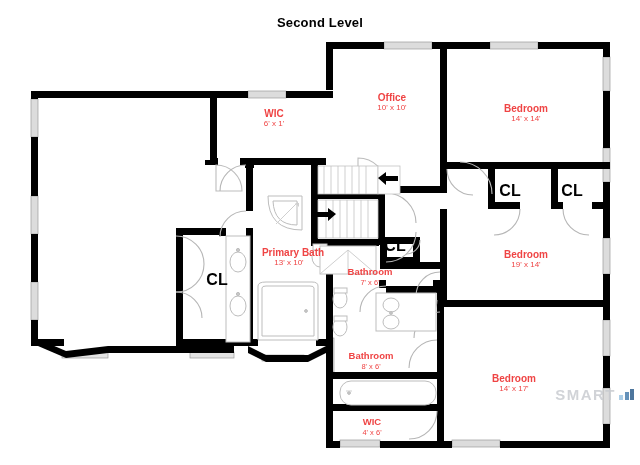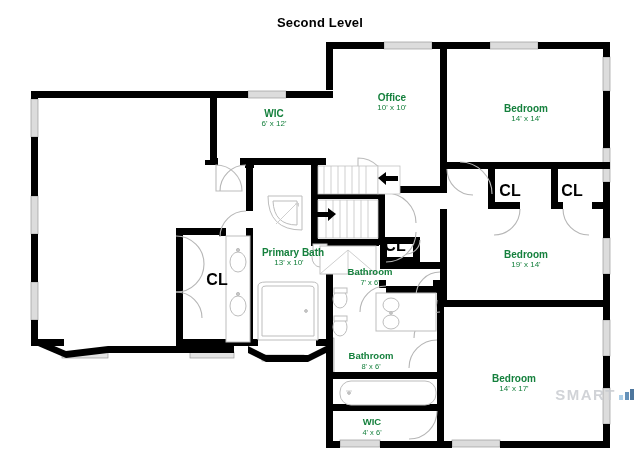--- a/index.html
+++ b/index.html
@@ -34,21 +34,21 @@
   svg#plan-svg {
     position: absolute;
     left: 0;
     top: 0;
     width: 640px;
     height: 465px;
   }
   .room-label {
     position: absolute;
     text-align: center;
-    color: #15803d;
+    color: #ef4444;
     line-height: 1.12;
     white-space: nowrap;
     pointer-events: none;
   }
   .room-name {
     display: block;
     font-weight: bold;
     font-size: 10px;
   }
   .room-dims {
@@ -365,21 +365,21 @@
       <line x1="320" y1="274" x2="348" y2="250" stroke="#c8c8c8" stroke-width="0.9"></line>
       <line x1="376" y1="274" x2="348" y2="250" stroke="#c8c8c8" stroke-width="0.9"></line>
       <line x1="348" y1="250" x2="348" y2="274" stroke="#c8c8c8" stroke-width="0.9"></line>
     </g>
 
   </svg>
 
 
   <div class="room-label" style="left:234px; top:108px; width:80px;">
     <span class="room-name">WIC</span>
-    <span class="room-dims">6' x 12'</span>
+    <span class="room-dims">6' x 1'</span>
   </div>
 
   <div class="room-label" style="left:352px; top:92px; width:80px;">
     <span class="room-name">Office</span>
     <span class="room-dims">10' x 10'</span>
   </div>
 
   <div class="room-label" style="left:476px; top:103px; width:100px;">
     <span class="room-name">Bedroom</span>
     <span class="room-dims">14' x 14'</span>

